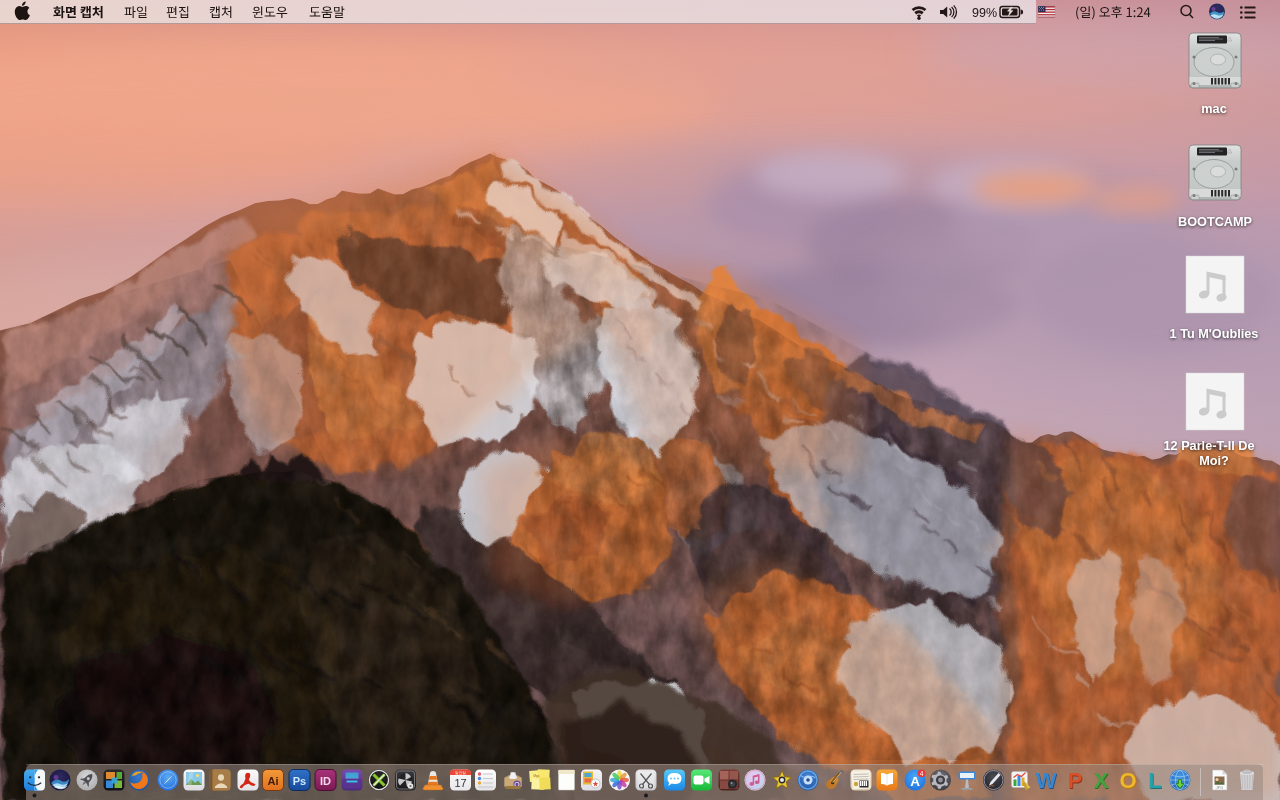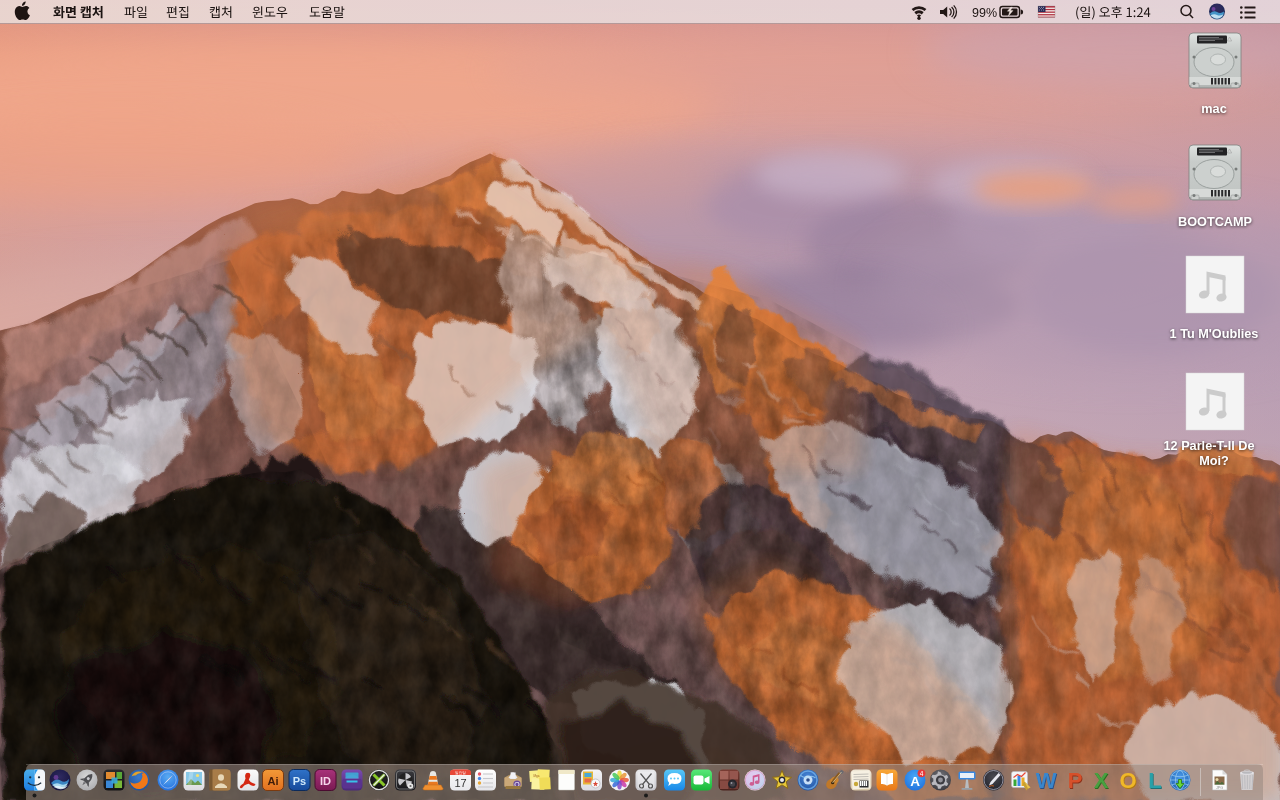--- a/index.html
+++ b/index.html
@@ -1,19 +1,19 @@
 <!DOCTYPE html>
 <html><head><meta charset="utf-8">
 <style>
 html,body{margin:0;padding:0;width:1280px;height:800px;overflow:hidden;background:#000;font-family:"Liberation Sans",sans-serif;}
 #screen{position:relative;width:1280px;height:800px;overflow:hidden;}
 #wall{position:absolute;left:0;top:0;}
 #desk{position:absolute;left:0;top:0;}
 #dock{position:absolute;left:0;top:0;}
-#menubar{position:absolute;left:0;top:0;width:1280px;height:24px;background:linear-gradient(90deg, rgba(233,216,212,0.93), rgba(229,215,220,0.93));border-bottom:1px solid rgba(130,95,95,0.5);box-sizing:border-box;}
+#menubar{position:absolute;left:0;top:0;width:1036px;height:24px;background:linear-gradient(90deg, rgba(233,216,212,0.93), rgba(229,215,220,0.93));border-bottom:1px solid rgba(130,95,95,0.5);box-sizing:border-box;}
 </style></head>
 <body>
 <div id="screen">
 <svg id="wall" width="1280" height="800" viewBox="0 0 1280 800">
 <defs>
  <linearGradient id="sky" x1="0" y1="0" x2="0" y2="1">
   <stop offset="0" stop-color="#d6908b"></stop>
   <stop offset="0.11" stop-color="#e7a08d"></stop>
   <stop offset="0.22" stop-color="#e3a293"></stop>
   <stop offset="0.40" stop-color="#d2a1a6"></stop>

